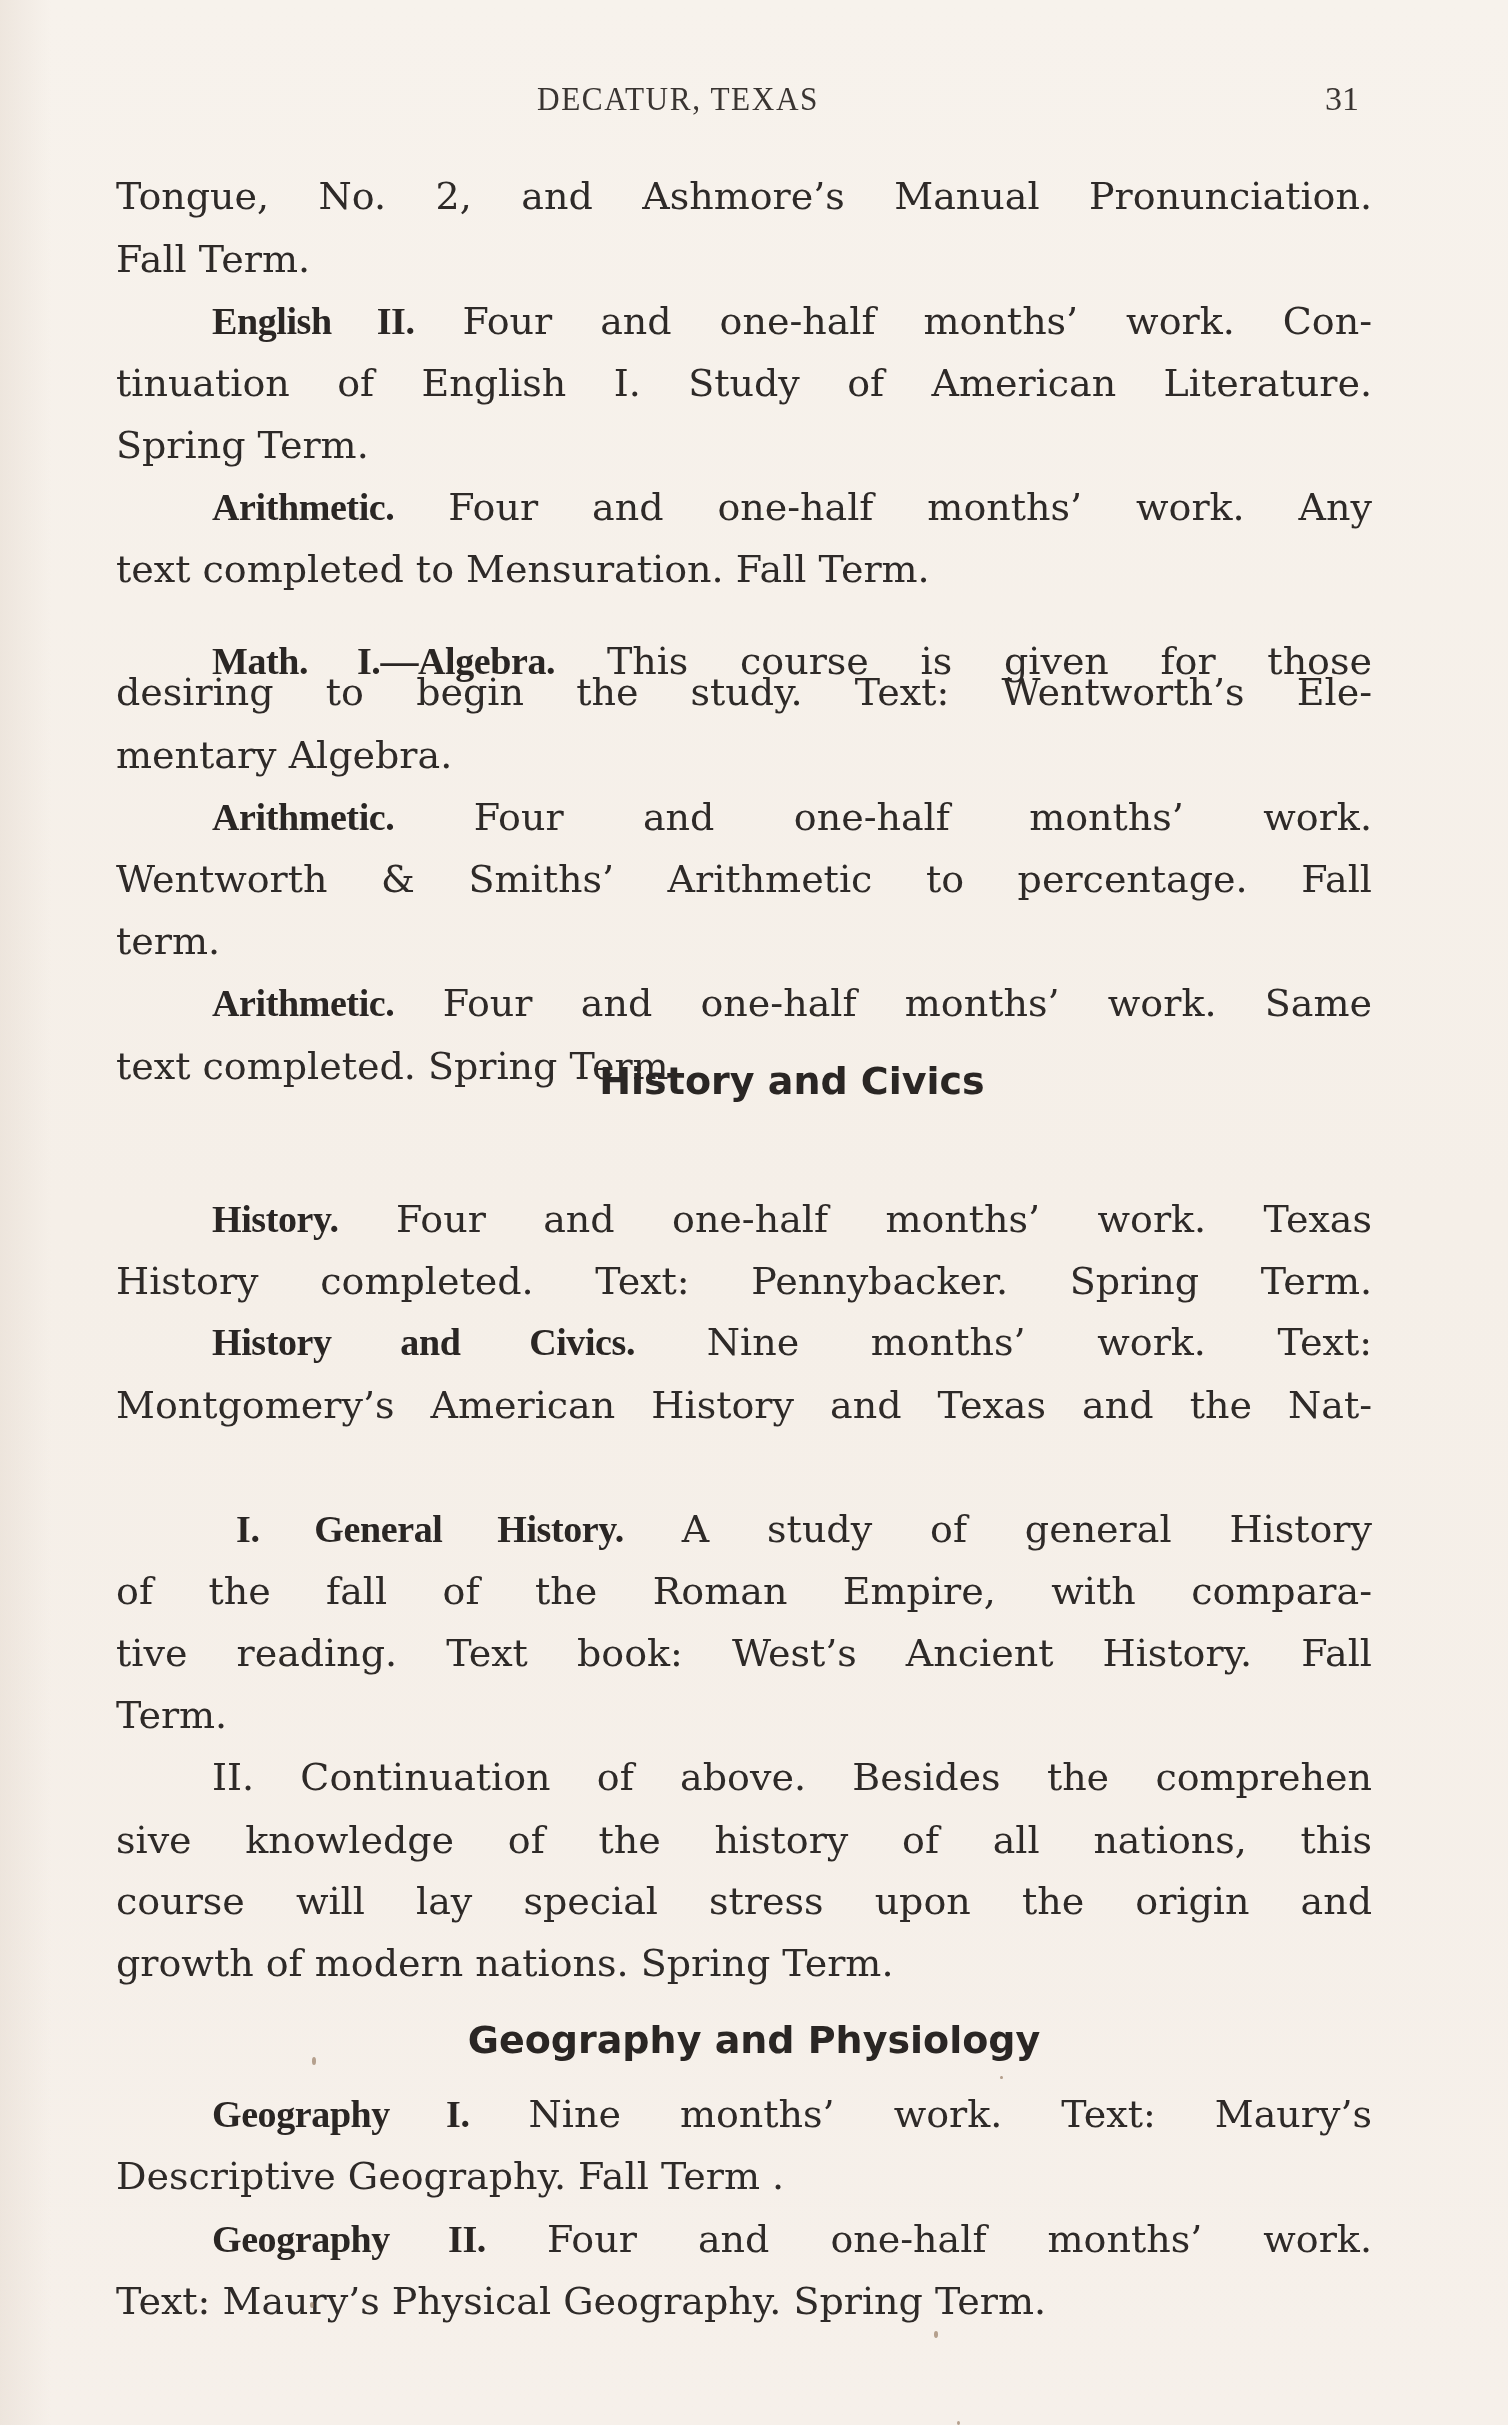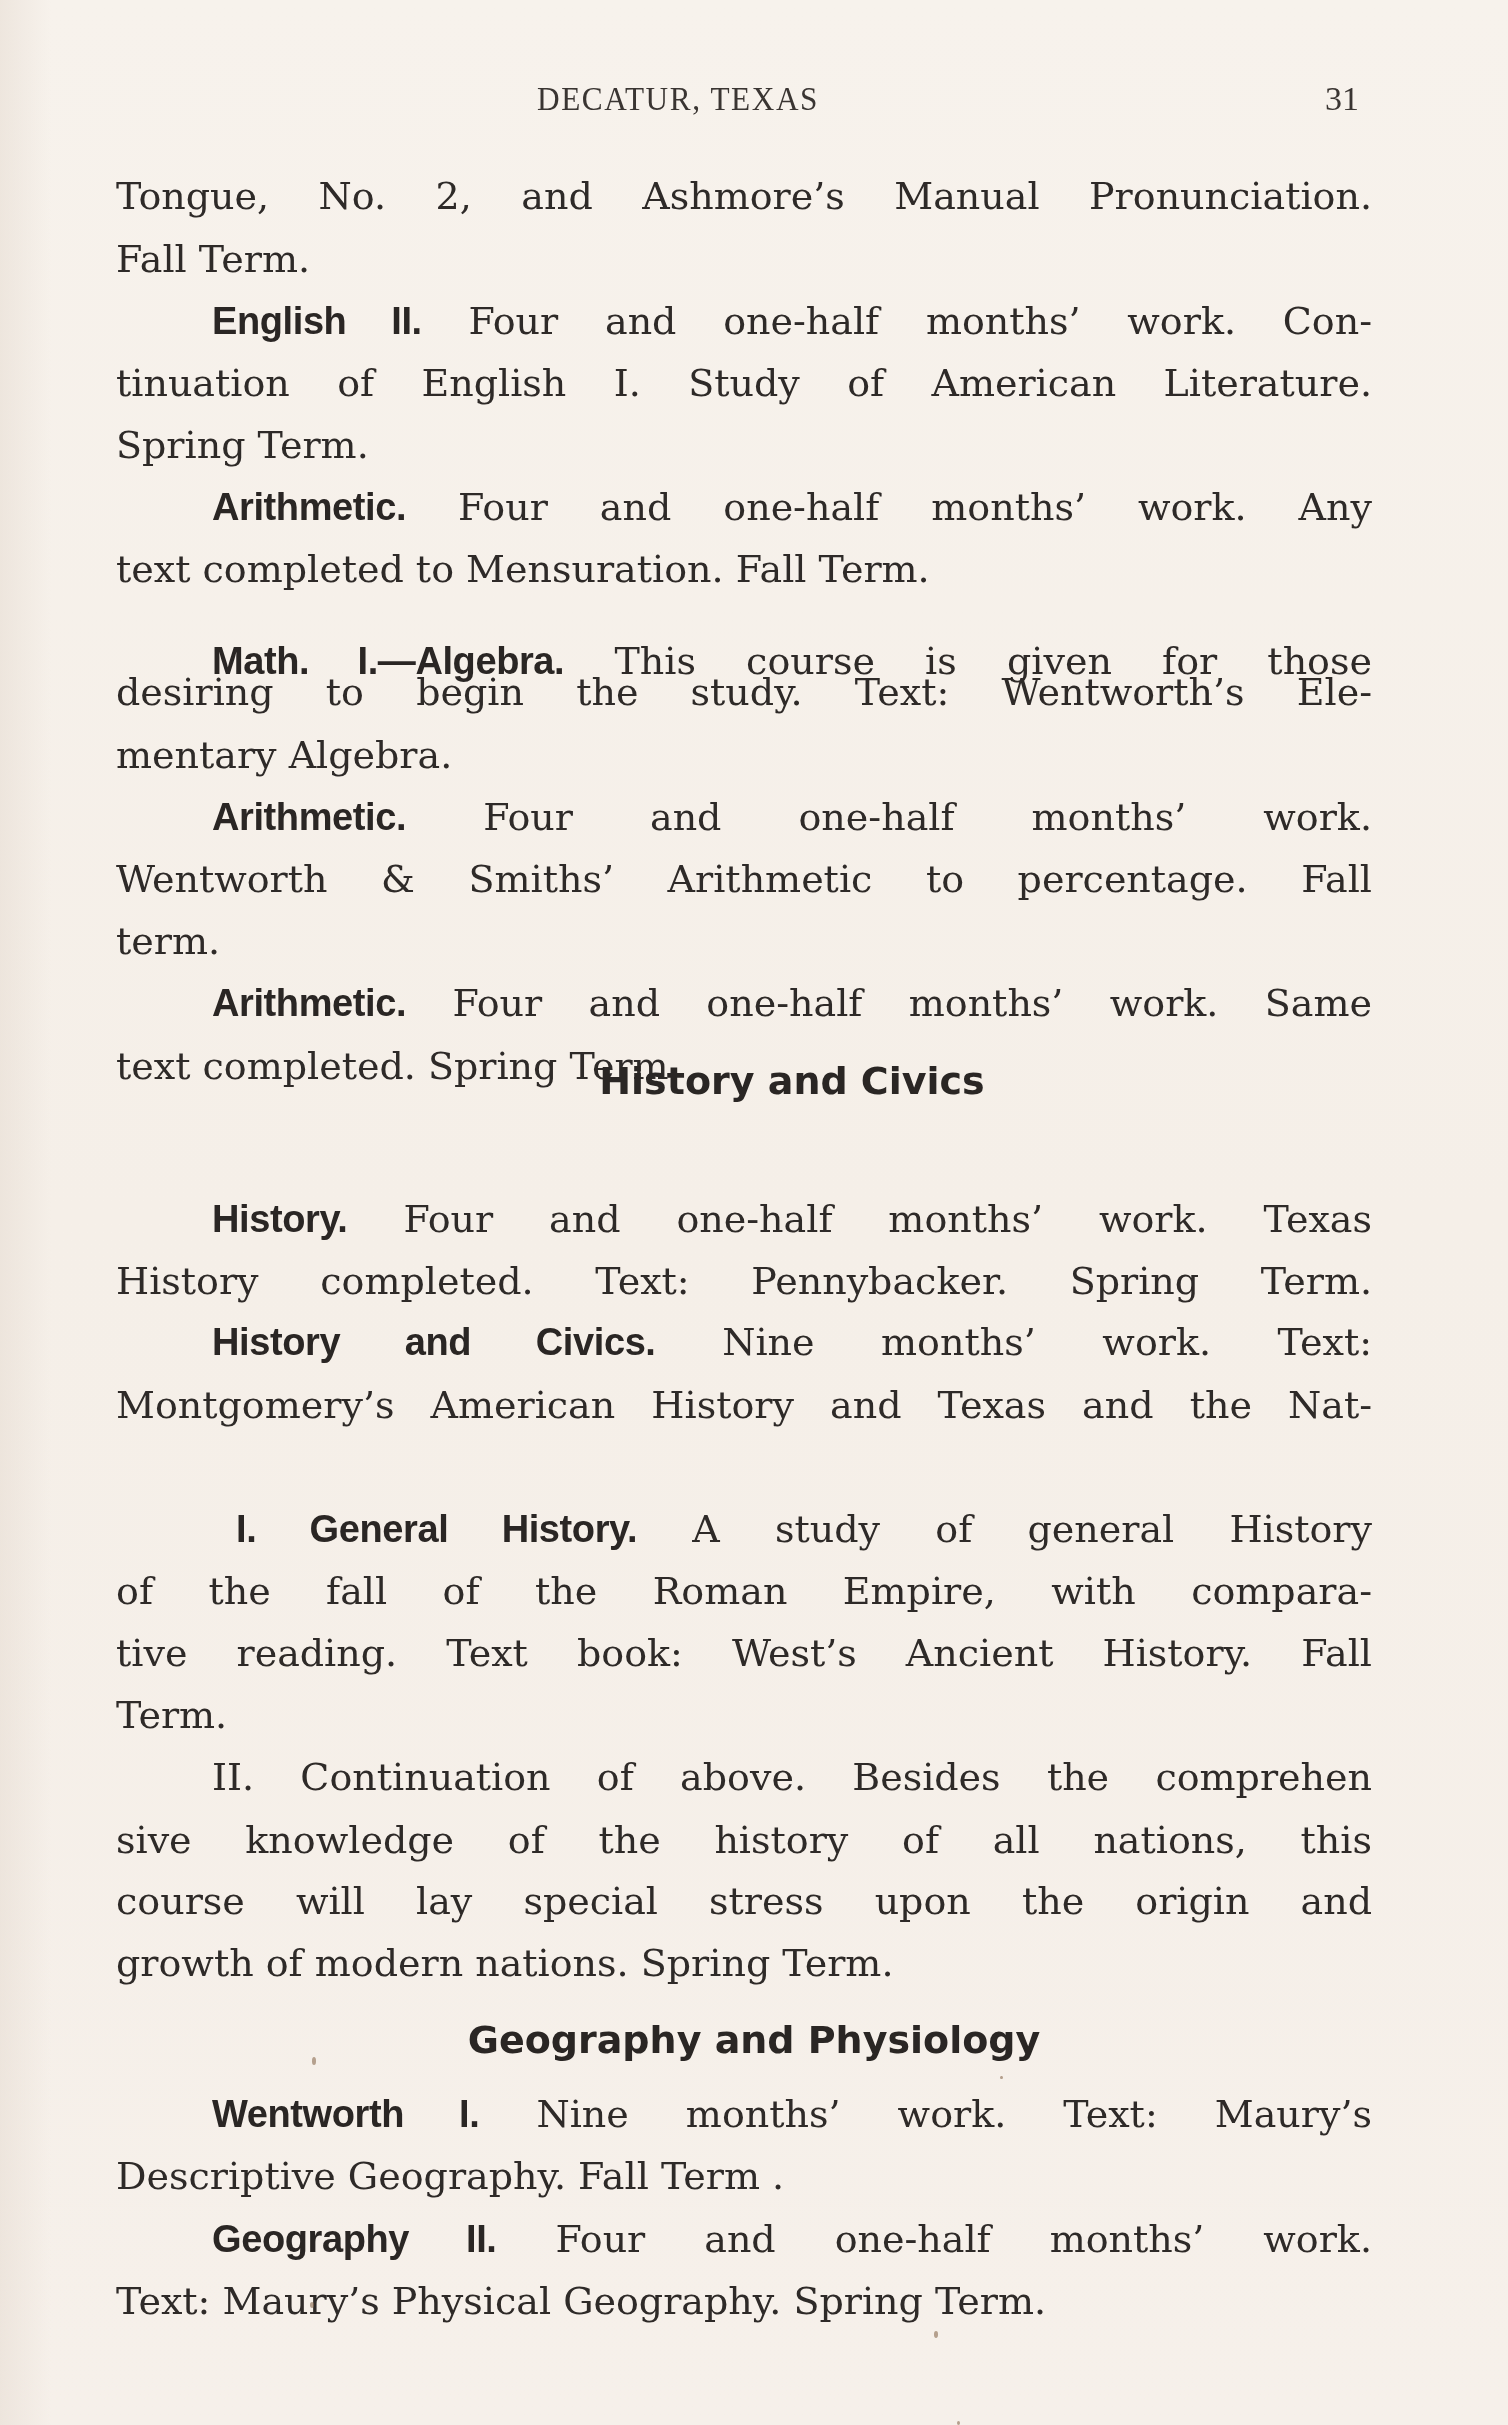--- a/index.html
+++ b/index.html
@@ -68,21 +68,21 @@
     }
     .line.indent {
       left: 212px;
       width: 1160px;
     }
     .line.indent2 {
       left: 236px;
       width: 1136px;
     }
     .b {
-      font-family: Liberation Sans, sans-serif;
+      font-family: Liberation Serif, serif;
       font-weight: bold;
       color: #2a2624;
       letter-spacing: -0.4px;
     }
     .heading {
       position: absolute;
       left: 0;
       width: 1508px;
       text-align: center;
       font-family: "DejaVu Sans", "Liberation Sans", sans-serif;
@@ -142,21 +142,21 @@
   <div class="line justify" style="top: 1628px; white-space: nowrap; word-spacing: 0px;"><span>tive reading. Text book: West’s Ancient History. Fall</span></div>
   <div class="line" style="top:1690px;"><span>Term.</span></div>
 
   <div class="line indent justify" style="top: 1752px; white-space: nowrap; word-spacing: 0px;"><span>II. Continuation of above. Besides the comprehen</span></div>
   <div class="line justify" style="top: 1815px; white-space: nowrap; word-spacing: 0px;"><span>sive knowledge of the history of all nations, this</span></div>
   <div class="line justify" style="top: 1876px; white-space: nowrap; word-spacing: 0px;"><span>course will lay special stress upon the origin and</span></div>
   <div class="line" style="top:1938px;"><span>growth of modern nations. Spring Term.</span></div>
 
   <div class="heading" style="top:2015px;">Geography and Physiology</div>
 
-  <div class="line indent justify" style="top: 2089px; white-space: nowrap; word-spacing: 0px;"><span class="b">Wentworth I.</span> <span>Nine months’ work. Text: Maury’s</span></div>
+  <div class="line indent justify" style="top: 2089px; white-space: nowrap; word-spacing: 0px;"><span class="b">Geography I.</span> <span>Nine months’ work. Text: Maury’s</span></div>
   <div class="line" style="top:2151px;"><span>Descriptive Geography. Fall Term .</span></div>
 
   <div class="line indent justify" style="top: 2214px; white-space: nowrap; word-spacing: 0px;"><span class="b">Geography II.</span> <span>Four and one-half months’ work.</span></div>
   <div class="line" style="top:2276px;"><span>Text: Maury’s Physical Geography. Spring Term.</span></div>
 
   <div class="speck" style="left:310px; top:2302px; width:4.3px; height:6px;"></div>
   <div class="speck" style="left:934px; top:2331px; width:4.3px; height:6.8px;"></div>
   <div class="speck" style="left:957px; top:2421px; width:3.4px; height:4.3px;"></div>
   <div class="speck" style="left:312px; top:2057px; width:4.3px; height:7.7px;"></div>
   <div class="speck" style="left:1000px; top:2076px; width:2.6px; height:3.4px;"></div>

